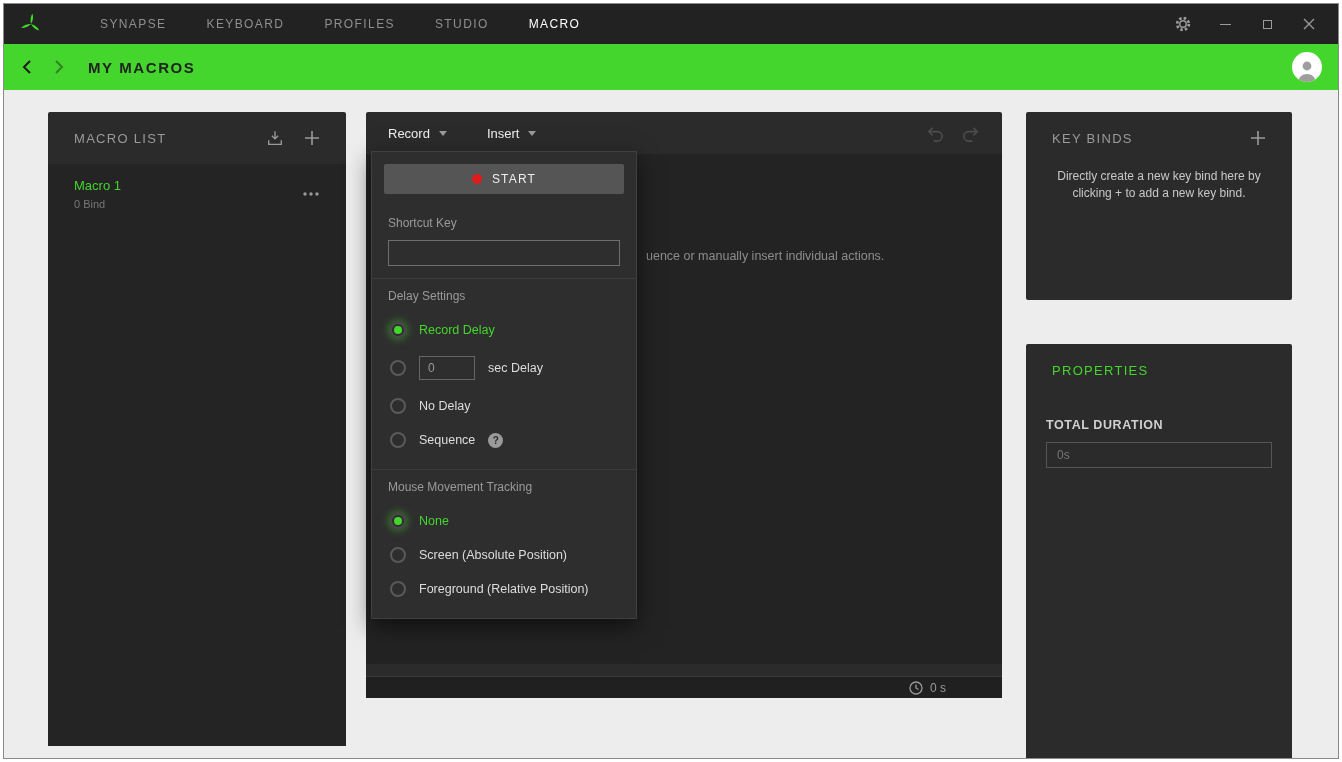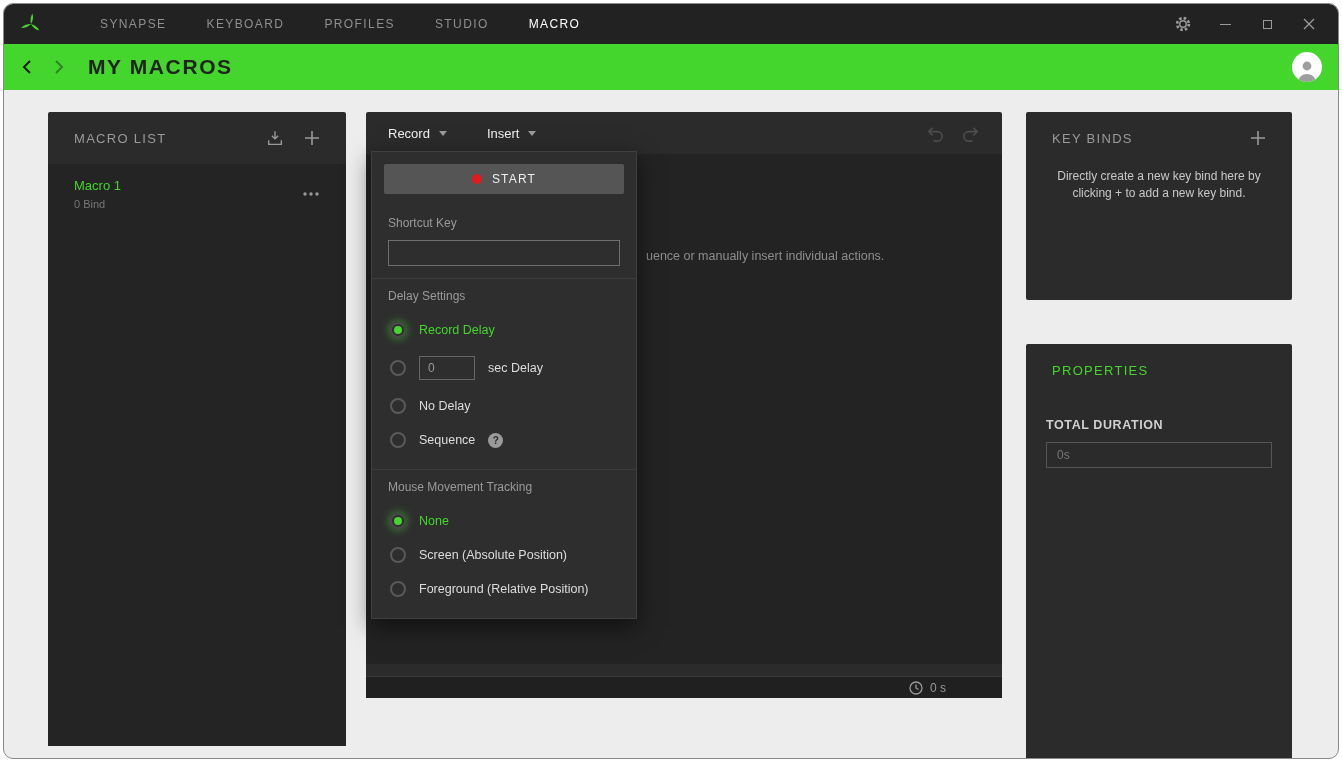--- a/index.html
+++ b/index.html
@@ -3,21 +3,21 @@
 <meta charset="utf-8">
 <style>
   * { margin:0; padding:0; box-sizing:border-box; }
   body {
     width:1342px; height:762px; position:relative;
     background:#fff; font-family:"Liberation Sans", sans-serif;
     overflow:hidden;
   }
   .window {
     position:absolute; inset:3px;
-    border:1px solid #8a8a8a; border-radius:10px;
+    border:1px solid #8a8a8a; border-radius:0;
     overflow:hidden; background:#ededed;
   }
   
   .titlebar {
     height:40px; background:#222; display:flex; align-items:center;
     padding:0 14px;
   }
   .logo { width:26px; height:26px; display:flex; align-items:center; justify-content:center; }
   .tabs { display:flex; gap:40px; margin-left:56px; }
   .tab { font-size:12px; letter-spacing:1.4px; color:#8f8f8f; cursor:pointer; }
@@ -26,21 +26,21 @@
   .wc { width:18px; height:18px; display:flex; align-items:center; justify-content:center; cursor:pointer; }
   .min-glyph { width:11px; border-top:1px solid #9a9a9a; }
   .max-glyph { width:9px; height:9px; border:1px solid #9a9a9a; }
   
   .greenbar {
     height:46px; background:#44d62c; display:flex; align-items:center; padding:0 16px;
   }
   .nav-arrows { display:flex; align-items:center; gap:14px; }
   .arrow { cursor:pointer; display:flex; }
   .arrow.fwd { opacity:.45; }
-  .page-title { margin-left:22px; font-size:21px; font-weight:bold; letter-spacing:1.6px; color:#222; }
+  .page-title { margin-left:22px; font-size:15px; font-weight:bold; letter-spacing:1.6px; color:#222; }
   .avatar { margin-left:auto; width:30px; height:30px; border-radius:50%; background:#fff; display:flex; align-items:flex-end; justify-content:center; overflow:hidden; cursor:pointer; }
   
   .panel { position:absolute; background:#2b2b2b; border-radius:2px; }
   .panel-macrolist { left:44px; top:108px; width:298px; height:634px; display:flex; flex-direction:column; }
   .panel-editor { left:362px; top:108px; width:636px; height:586px; }
   .panel-keybinds { left:1022px; top:108px; width:266px; height:188px; }
   .panel-properties { left:1022px; top:308px; width:266px; height:434px;margin-top:32px; }
   .panel-header {
     display:flex; align-items:center; padding:0 26px; height:52px; flex:none;
   }

